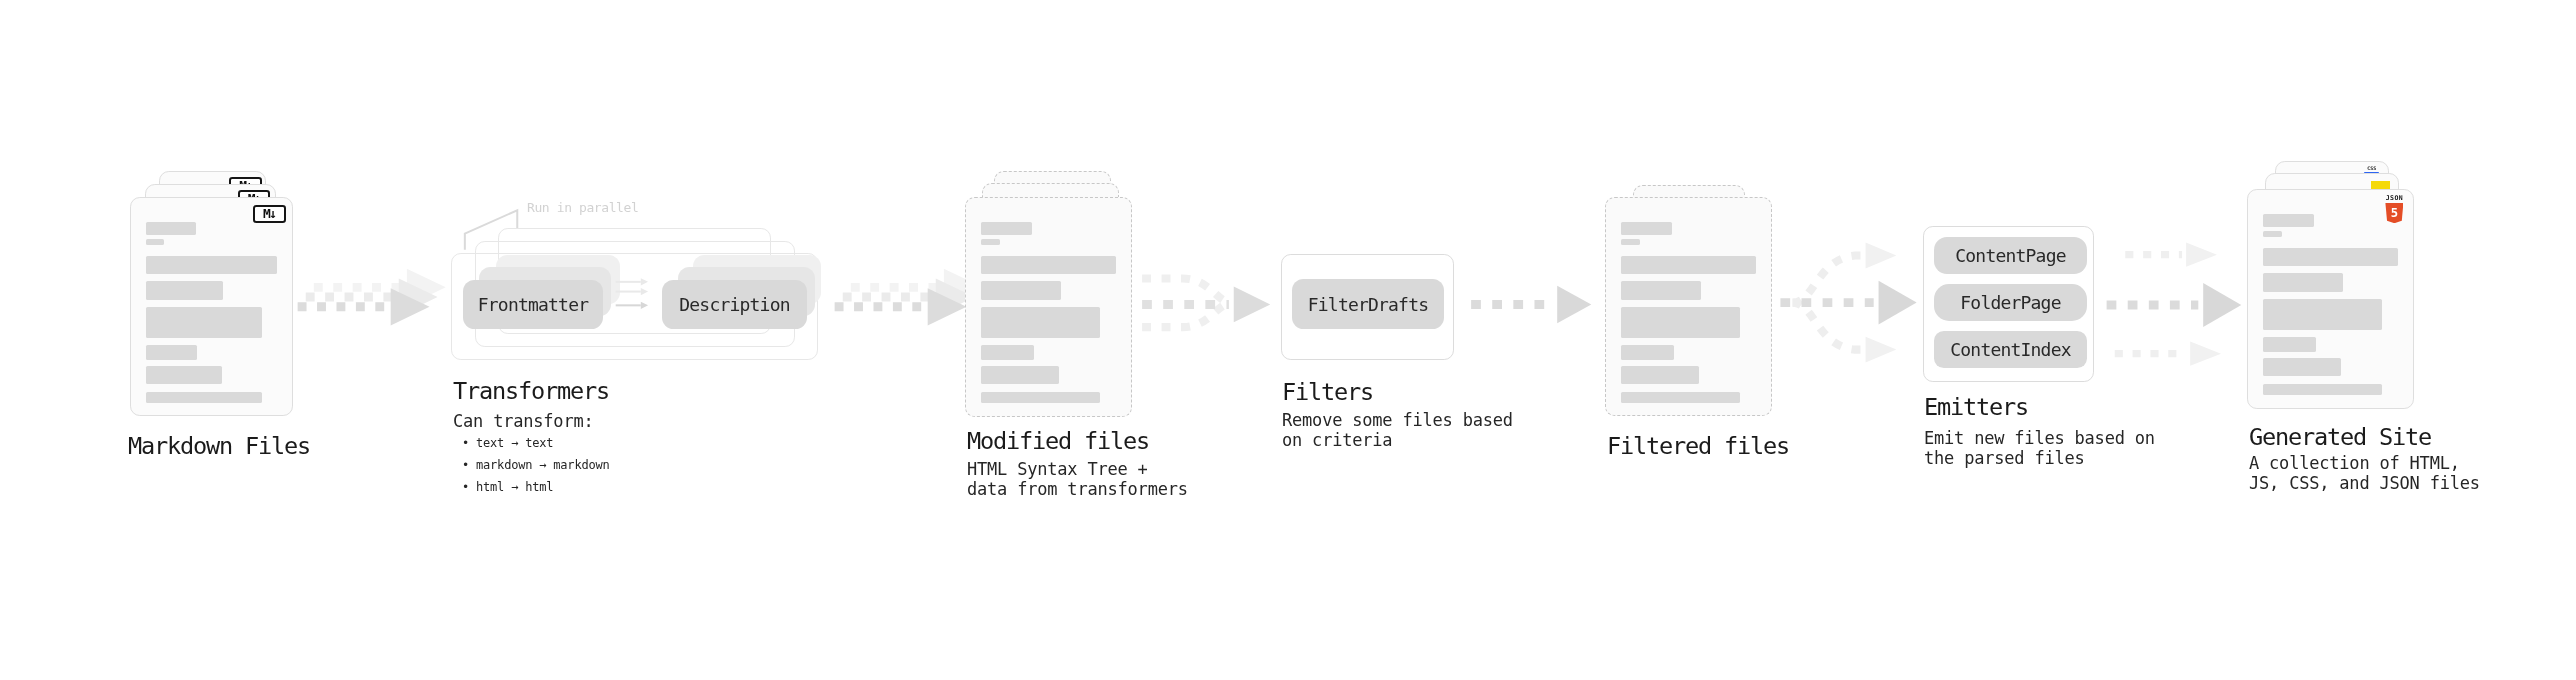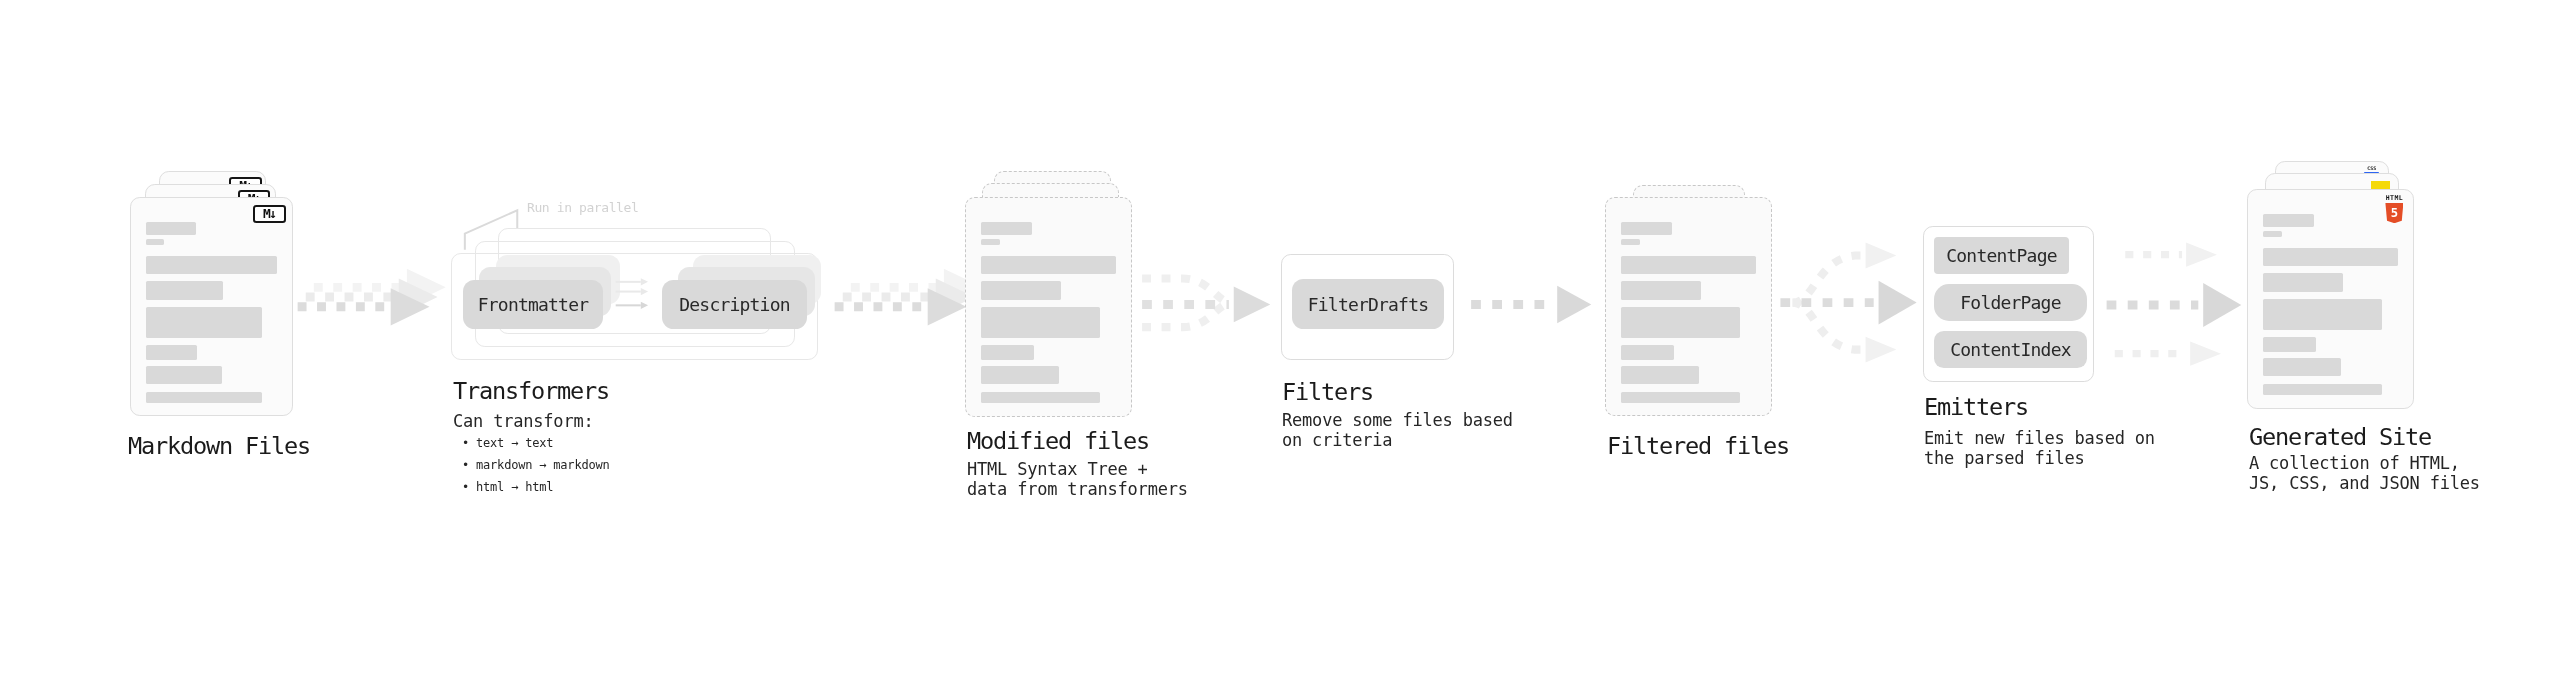--- a/index.html
+++ b/index.html
@@ -194,21 +194,21 @@
     <path d="M 18,82 C 45,82 48,28 95,24 L 103,24" fill="none" stroke="#eeeeee" stroke-width="10" stroke-dasharray="11 13"></path>
     <polygon points="108,8 146,24 108,40" fill="#f1f1f1"></polygon>
     <path d="M 18,82 C 45,82 48,136 95,140 L 103,140" fill="none" stroke="#eeeeee" stroke-width="10" stroke-dasharray="11 13"></path>
     <polygon points="108,124 146,140 108,156" fill="#f1f1f1"></polygon>
     <line x1="3" y1="82" x2="118" y2="82" stroke="#dcdcdc" stroke-width="11" stroke-dasharray="12 14"></line>
     <polygon points="124,55 171,82 124,109" fill="#d8d8d8"></polygon>
   </svg>
 
   <div>
     <div class="frame solid" style="left:1923px;top:226px;width:171px;height:156px;"></div>
-    <div class="node-btn" style="left:1934px;top:237px;width:135px;height:37px;border-radius:4px;">ContentPage</div>
+    <div class="node-btn" style="left:1934px;top:237px;width:153px;height:37px;border-radius:13px;">ContentPage</div>
     <div class="node-btn" style="left:1934px;top:284px;width:153px;height:37px;border-radius:15px;">FolderPage</div>
     <div class="node-btn" style="left:1934px;top:331px;width:153px;height:37px;border-radius:9.8px;">ContentIndex</div>
     <div class="stage-label" style="left:1924px;top:393px;">Emitters</div>
     <div class="stage-desc" style="left:1924px;top:428px;">Emit new files based on
 the parsed files</div>
   </div>
 
   <svg class="abs" style="left:2105px;top:240px;" width="142" height="130" viewBox="0 0 175 160">
     <line x1="25" y1="18" x2="95" y2="18" stroke="#efefef" stroke-width="9" stroke-dasharray="10 12"></line>
     <polygon points="100,3 138,18 100,33" fill="#f1f1f1"></polygon>
@@ -223,21 +223,21 @@
       <div class="css-badge">
         <div class="word">CSS</div>
         <div class="bar-blue" style="background: rgb(45, 101, 242);"></div>
       </div>
     </div>
     <div class="doc-card" style="left:2265px;top:173px;width:134px;height:219px;">
       <div class="js-badge" style="background: rgb(245, 217, 10);"></div>
     </div>
     <div class="doc-card" style="left:2247px;top:189px;width:167px;height:220px;">
       <div class="gen-icon">
-        <div class="word">HTML</div>
+        <div class="word">JSON</div>
         <div class="shield" style="background: rgb(228, 77, 38);">
             <span>5</span>
           </div>
       </div>
       <div class="bars">
         <div class="bar b1"></div>
           <div class="bar b2"></div>
           <div class="bar b3"></div>
           <div class="bar b4"></div>
         <div class="bar b5"></div>

